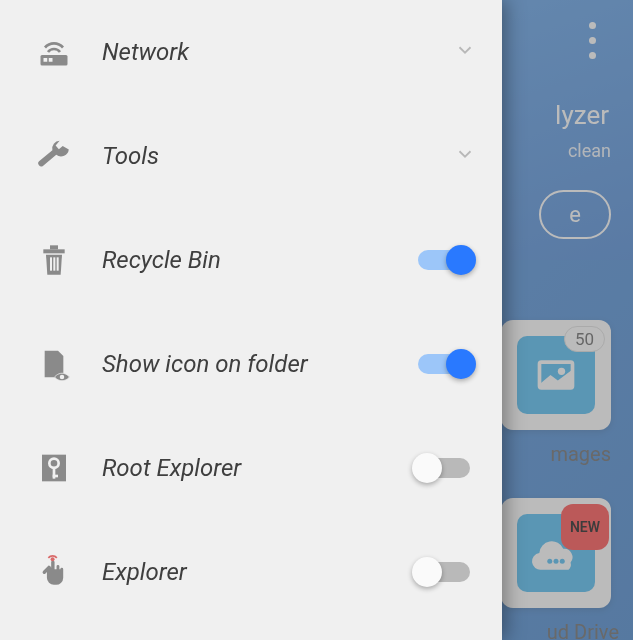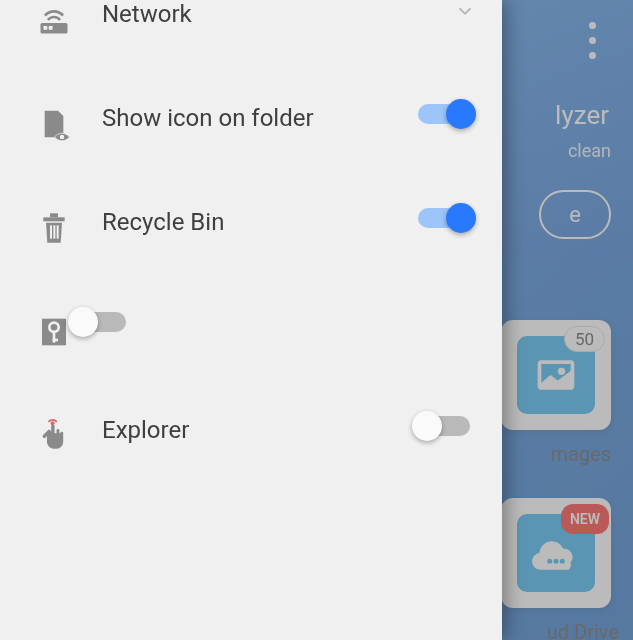--- a/index.html
+++ b/index.html
@@ -71,24 +71,24 @@
       border: 1px solid #ddd;
       border-radius: 14px;
       font-size: 17px;
       color: #555;
       padding: 2px 10px;
     }
     .bg-new {
       position: absolute;
       top: -10px; right: -14px;
       background: #ff3b3b;
-      color: #ffffff;
+      color: #000000;
       font-size: 14px;
       font-weight: 600;
-      padding: 7px 9px;
+      padding: 15px 9px;
       border-radius: 12px;
     }
     .bg-caption {
       position: absolute;
       color: #5a5a5a;
       font-size: 20px;
     }
     .bg-btn {
       position: absolute;
       border: 2px solid #fff;
@@ -104,22 +104,23 @@
       left: 0; top: 0;
       width: 502px;
       height: 100%;
       background: #f0f0f0;
       box-shadow: 4px 0 18px rgba(0,0,0,0.35);
       z-index: 10;
     }
     .menu-item {
       height: 104px;
       display: flex;
-      align-items: flex-start;
+      align-items: center;
       padding: 0 26px 0 34px;
+      font-style: italic;
     }
     .menu-icon {
       width: 40px;
       height: 40px;
       display: flex;
       align-items: center;
       justify-content: center;
       color: #8a8a8a;
       flex-shrink: 0;
     }
@@ -214,35 +215,32 @@
       </svg>
     </span>
     <span class="menu-label">Network</span>
     <span class="chevron">
       <svg width="22" height="22" viewBox="0 0 24 24" fill="none" stroke="#b8b8b8" stroke-width="2">
           <polyline points="6 9 12 15 18 9"></polyline>
         </svg>
     </span>
   </div>
 
-
-  <div class="menu-item">
-    <span class="menu-icon">
-      <svg width="32" height="36" viewBox="0 0 24 24" fill="#8a8a8a">
-        <path d="M5 2 L15 2 L19 6 L19 22 L5 22 Z"></path>
-      </svg>
-      <svg width="18" height="12" viewBox="0 0 24 16" fill="#8a8a8a" style="position:absolute; margin-top:26px; margin-left:16px;">
-        <path d="M12 3 C6 3 2 8 2 8 S6 13 12 13 S22 8 22 8 S18 3 12 3 Z" stroke="#f0f0f0" stroke-width="1"></path>
-        <circle cx="12" cy="8" r="3" fill="#f0f0f0"></circle>
-      </svg>
-    </span>
-    <span class="menu-label">Show icon on folder</span>
-    <div class="toggle on">
-      <div class="toggle-knob"></div>
-    </div>
+  <div class="menu-item">
+    <span class="menu-icon">
+      <svg width="34" height="34" viewBox="0 0 24 24" fill="#8a8a8a">
+        <path d="M22 6.5 A5.5 5.5 0 0 1 13.5 11 L5 19.5 A2 2 0 0 1 2 16.5 L10.5 8 A5.5 5.5 0 0 1 15 1 L15 1 L12.5 4.5 L15 7 L17.5 4.5 Z" transform="rotate(5 12 12)"></path>
+      </svg>
+    </span>
+    <span class="menu-label">Tools</span>
+    <span class="chevron">
+      <svg width="22" height="22" viewBox="0 0 24 24" fill="none" stroke="#b8b8b8" stroke-width="2">
+          <polyline points="6 9 12 15 18 9"></polyline>
+        </svg>
+    </span>
   </div>
 
   <div class="menu-item">
     <span class="menu-icon">
       <svg width="32" height="36" viewBox="0 0 24 24" fill="#8a8a8a">
         <rect x="4" y="4" width="16" height="3"></rect>
         <rect x="9" y="1" width="6" height="3"></rect>
         <path d="M6 8 L18 8 L17 23 L7 23 Z"></path>
         <rect x="9" y="10" width="1.5" height="10" fill="#f0f0f0"></rect>
         <rect x="11.5" y="10" width="1.5" height="10" fill="#f0f0f0"></rect>
@@ -250,27 +248,44 @@
       </svg>
     </span>
     <span class="menu-label">Recycle Bin</span>
     <div class="toggle on">
       <div class="toggle-knob"></div>
     </div>
   </div>
 
   <div class="menu-item">
     <span class="menu-icon">
+      <svg width="32" height="36" viewBox="0 0 24 24" fill="#8a8a8a">
+        <path d="M5 2 L15 2 L19 6 L19 22 L5 22 Z"></path>
+      </svg>
+      <svg width="18" height="12" viewBox="0 0 24 16" fill="#8a8a8a" style="position:absolute; margin-top:26px; margin-left:16px;">
+        <path d="M12 3 C6 3 2 8 2 8 S6 13 12 13 S22 8 22 8 S18 3 12 3 Z" stroke="#f0f0f0" stroke-width="1"></path>
+        <circle cx="12" cy="8" r="3" fill="#f0f0f0"></circle>
+      </svg>
+    </span>
+    <span class="menu-label">Show icon on folder</span>
+    <div class="toggle on">
+      <div class="toggle-knob"></div>
+    </div>
+  </div>
+
+  <div class="menu-item">
+    <span class="menu-icon">
       <svg width="32" height="36" viewBox="0 0 24 24">
         <rect x="3" y="2" width="18" height="20" fill="#8a8a8a"></rect>
         <circle cx="12" cy="8.5" r="3.5" fill="none" stroke="#f0f0f0" stroke-width="2"></circle>
         <rect x="11" y="11" width="2" height="9" fill="#f0f0f0"></rect>
         <rect x="11" y="17" width="4" height="2" fill="#f0f0f0"></rect>
       </svg>
     </span>
+    <span class="menu-label">Root Explorer</span>
     <div class="toggle off">
       <div class="toggle-knob"></div>
     </div>
   </div>
 
   <div class="menu-item">
     <span class="menu-icon">
       <svg width="34" height="36" viewBox="0 0 24 24" fill="#8a8a8a">
         <path d="M10 9 L10 5 A1.2 1.2 0 0 1 12.4 5 L12.4 10 L13.8 10 L13.8 8 A1 1 0 0 1 15.8 8 L15.8 10 L16.5 10 A1 1 0 0 1 18.5 10 L18.5 16 A5 5 0 0 1 13 21 L12 21 A5 5 0 0 1 7 16 L7 12 L6 13 A1.2 1.2 0 0 1 4.3 11.3 L8 7.5 A2 2 0 0 1 10 9 Z"></path>
         <circle cx="11" cy="3" r="1.4" fill="#d96a6a"></circle>

